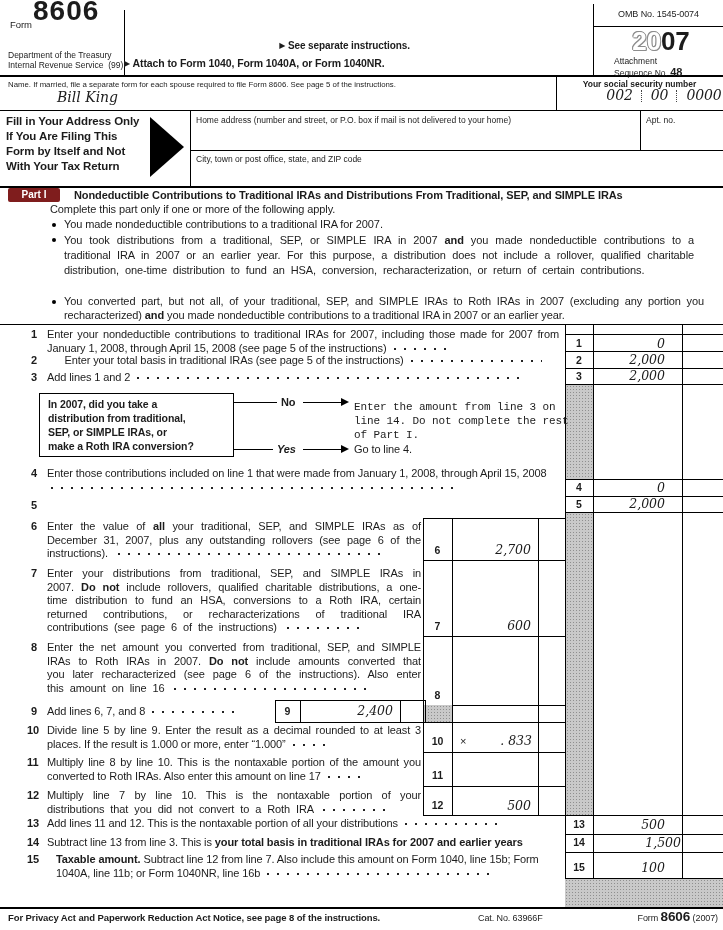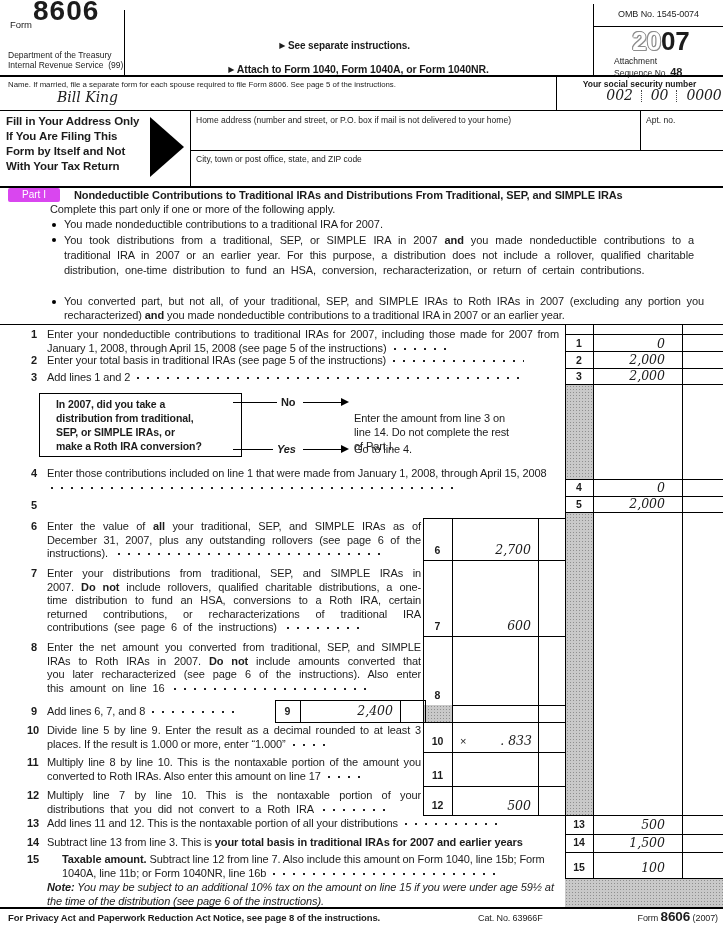--- a/index.html
+++ b/index.html
@@ -1,18 +1,18 @@
 <!DOCTYPE html>
 <html><head>
 <meta charset="utf-8">
 <style>
   html,body{margin:0;padding:0;background:#fff;}
   .page{position:relative;width:723px;height:930px;background:#fff;color:#1c1c1c;
         font-family:"Liberation Sans","DejaVu Sans",sans-serif;overflow:hidden;}
-  .abs{position:absolute;padding-left:8px;}
+  .abs{position:absolute;}
   .vl{position:absolute;width:1px;background:#000;}
   .hl{position:absolute;height:1px;background:#000;}
   .hl2{position:absolute;height:2px;background:#000;}
   .shade{position:absolute;background-color:#c9c9c9;
          background-image:radial-gradient(circle,#8f8f8f .8px,transparent .9px);
          background-size:3px 3px;}
   .txt{position:absolute;font-size:11px;line-height:13.5px;letter-spacing:-.1px;}
   .sm{font-size:8.5px;letter-spacing:0;}
   .b{font-weight:bold;}
   .just{text-align:justify;}
@@ -23,22 +23,22 @@
        font-size:12.5px;text-align:right;}
   .ld{display:inline-block;height:8px;
       background-image:radial-gradient(circle,#222 1px,transparent 1.3px);
       background-size:10px 6px;background-position:0 100%;background-repeat:repeat-x;}
   .arrowhead{position:absolute;width:0;height:0;border-left:8px solid #000;
       border-top:4px solid transparent;border-bottom:4px solid transparent;}
   .fline{position:absolute;height:1px;background:#000;}
   .blt{position:absolute;width:4px;height:4px;border-radius:50%;background:#000;}
   .yr20{color:#fff;text-shadow:-1px 0 #8d8d8d,1px 0 #8d8d8d,0 -1px #8d8d8d,0 1px #8d8d8d,
         -1px -1px #8d8d8d,1px 1px #8d8d8d;}
-  .part-badge{position:absolute;left:8px;top:188px;width:52px;height:14px;background:#d946ef;
-        color:#fff;font-weight:normal;font-size:10px;text-align:center;line-height:14px;
+  .part-badge{position:absolute;left:8px;top:188px;width:52px;height:14px;background:#7f1d1d;
+        color:#fff;font-weight:bold;font-size:10px;text-align:center;line-height:14px;
         border-radius:2px;}
   .ssn-sep{display:inline-block;width:1px;height:12px;border-left:1px dotted #444;
         margin:0 8px;vertical-align:-2px;}
   .tri{position:absolute;width:0;height:0;border-top:30px solid transparent;
        border-bottom:30px solid transparent;border-left:34px solid #000;}
   .caret{font-size:8px;vertical-align:1px;}
 </style>
 </head>
 <body>
 
@@ -53,21 +53,21 @@
   <div class="txt b" style="left:33px;top:4px;font-size:28px;letter-spacing:1px;">8606</div>
   <div class="txt sm" style="left:8px;top:50px;line-height:10px;">Department of the Treasury</div>
   <div class="txt sm" style="left:8px;top:60px;line-height:10px;">
     <span>Internal Revenue Service</span>&nbsp;&nbsp;<span>(99)</span>
   </div>
 
   <div class="txt b" style="left:110px;top:39px;width:469px;text-align:center;font-size:10px;">
     <span class="caret">▶</span>
     <span>See separate instructions.</span>
   </div>
-  <div class="txt b" style="left:124px;top:63px;width:469px;text-align:center;font-size:10.5px;">
+  <div class="txt b" style="left:124px;top:57px;width:469px;text-align:left;font-size:10.5px;">
     <span class="caret">▶</span>
     <span>Attach to Form 1040, Form 1040A, or Form 1040NR.</span>
   </div>
 
   <div class="txt" style="left:597px;top:8px;width:123px;text-align:center;font-size:9px;">OMB No. 1545-0074</div>
   <div class="txt b" style="left:608px;top:28px;width:106px;text-align:center;font-size:26px;line-height:26px;">
     <span class="yr20">20</span><span>07</span>
   </div>
   <div class="txt sm" style="left:614px;top:55px;">Attachment</div>
   <div class="txt sm" style="left:614px;top:66px;">
@@ -156,42 +156,42 @@
   <div class="vl" style="left:300px;top:700px;height:22px;"></div>
   <div class="vl" style="left:400px;top:700px;height:22px;"></div>
   <div class="vl" style="left:425px;top:700px;height:22px;"></div>
 
   <div class="ln" style="left:31px;top:328px;">1</div>
   <div class="txt just" style="left:47px;top:328px;width:512px;">
     <span>Enter your nondeductible contributions to traditional IRAs for 2007, including those made for 2007 from January 1, 2008, through April 15, 2008 (see page 5 of the instructions)</span> <span class="ld" style="width:62px;"></span>
   </div>
 
   <div class="ln" style="left:31px;top:354px;">2</div>
-  <div class="txt" style="left:47px;top:354px;width:512px;">
+  <div class="txt" style="left:47px;top:354px;width:512px;text-align:center;">
     <span>Enter your total basis in traditional IRAs (see page 5 of the instructions)</span> <span class="ld" style="width:135px;"></span>
   </div>
 
   <div class="ln" style="left:31px;top:371px;">3</div>
   <div class="txt" style="left:47px;top:371px;width:512px;">
     <span>Add lines 1 and 2</span> <span class="ld" style="width:388px;"></span>
   </div>
 
   <div class="abs" style="left:39px;top:393px;width:193px;height:62px;border:1.5px solid #000;">
     <div class="txt b" style="position:static;padding:3px 0 0 8px;font-size:10.5px;line-height:14px;">
       <span>In 2007, did you take a</span><br>
       <span>distribution from traditional,</span><br>
       <span>SEP, or SIMPLE IRAs, or</span><br>
       <span>make a Roth IRA conversion?</span>
     </div>
   </div>
   <div class="fline" style="left:233px;top:402px;width:44px;"></div>
   <div class="txt b" style="left:281px;top:396px;">No</div>
   <div class="fline" style="left:303px;top:402px;width:38px;"></div>
   <div class="arrowhead" style="left:341px;top:398px;"></div>
-  <div class="txt" style="left:354px;top:411px;line-height:14px;">
+  <div class="txt" style="left:354px;top:400px;line-height:14px;font-family:Liberation Mono, monospace;">
     <span>Enter the amount from line 3 on</span><br>
     <span>line 14. Do not complete the rest</span><br>
     <span>of Part I.</span>
   </div>
   <div class="fline" style="left:233px;top:449px;width:40px;"></div>
   <div class="txt b" style="left:277px;top:443px;font-style:italic;">Yes</div>
   <div class="fline" style="left:303px;top:449px;width:38px;"></div>
   <div class="arrowhead" style="left:341px;top:445px;"></div>
   <div class="txt" style="left:354px;top:443px;">Go to line 4.</div>
 
@@ -244,28 +244,25 @@
   <div class="txt" style="left:47px;top:817px;width:512px;">
     <span>Add lines 11 and 12. This is the nontaxable portion of all your distributions</span> <span class="ld" style="width:100px;"></span>
   </div>
 
   <div class="ln" style="left:27px;top:836px;">14</div>
   <div class="txt" style="left:47px;top:836px;width:515px;">
     <span>Subtract line 13 from line 3. This is </span><span class="b">your total basis in traditional IRAs for 2007 and earlier years</span>
   </div>
 
   <div class="ln" style="left:27px;top:853px;">15</div>
-  <div class="txt" style="left:62px;top:853px;width:512px;">
+  <div class="txt" style="left:56px;top:853px;width:512px;">
     <span class="b">Taxable amount.</span><span> Subtract line 12 from line 7. Also include this amount on Form 1040, line 15b; Form 1040A, line 11b; or Form 1040NR, line 16b</span>
     <span class="ld" style="width:230px;"></span>
   </div>
 
-  <div class="txt" style="left:47px;top:881px;width:512px;font-style:italic;line-height:13.5px;">
-    <span class="b">Note:</span><span> You may be subject to an additional 10% tax on the amount on line 15 if you were under age 59½ at the time of the distribution (see page 6 of the instructions).</span>
-  </div>
 
   <div class="cn" style="left:565px;top:337px;">1</div>
   <div class="val" style="left:595px;top:336px;width:70px;">0</div>
   <div class="cn" style="left:565px;top:354px;">2</div>
   <div class="val" style="left:595px;top:352px;width:70px;">2,000</div>
   <div class="cn" style="left:565px;top:370px;">3</div>
   <div class="val" style="left:595px;top:368px;width:70px;">2,000</div>
   <div class="cn" style="left:565px;top:481px;">4</div>
   <div class="val" style="left:595px;top:480px;width:70px;">0</div>
   <div class="cn" style="left:565px;top:498px;">5</div>
@@ -286,21 +283,21 @@
   <div class="val" style="left:470px;top:733px;width:62px;">. 833</div>
 
   <div class="cn" style="left:423px;top:769px;width:29px;">11</div>
   <div class="val" style="left:455px;top:768px;width:76px;"></div>
   <div class="cn" style="left:423px;top:799px;width:29px;">12</div>
   <div class="val" style="left:455px;top:798px;width:76px;">500</div>
 
   <div class="cn" style="left:565px;top:818px;">13</div>
   <div class="val" style="left:595px;top:817px;width:70px;">500</div>
   <div class="cn" style="left:565px;top:836px;">14</div>
-  <div class="val" style="left:595px;top:835px;width:70px;">1,500</div>
+  <div class="val" style="left:595px;top:835px;width:70px;padding-left:16px;">1,500</div>
   <div class="cn" style="left:565px;top:861px;">15</div>
   <div class="val" style="left:595px;top:860px;width:70px;">100</div>
 
   <div class="hl2" style="left:0;top:907px;width:723px;"></div>
   <div class="txt b" style="left:8px;top:911px;font-size:9.5px;">For Privacy Act and Paperwork Reduction Act Notice, see page 8 of the instructions.</div>
   <div class="txt" style="left:478px;top:912px;font-size:9px;">Cat. No. 63966F</div>
   <div class="txt" style="left:600px;top:910px;width:118px;text-align:right;font-size:9px;">
     <span>Form</span>
     <span class="b" style="font-size:13.5px;">8606</span>
     <span>(2007)</span>

